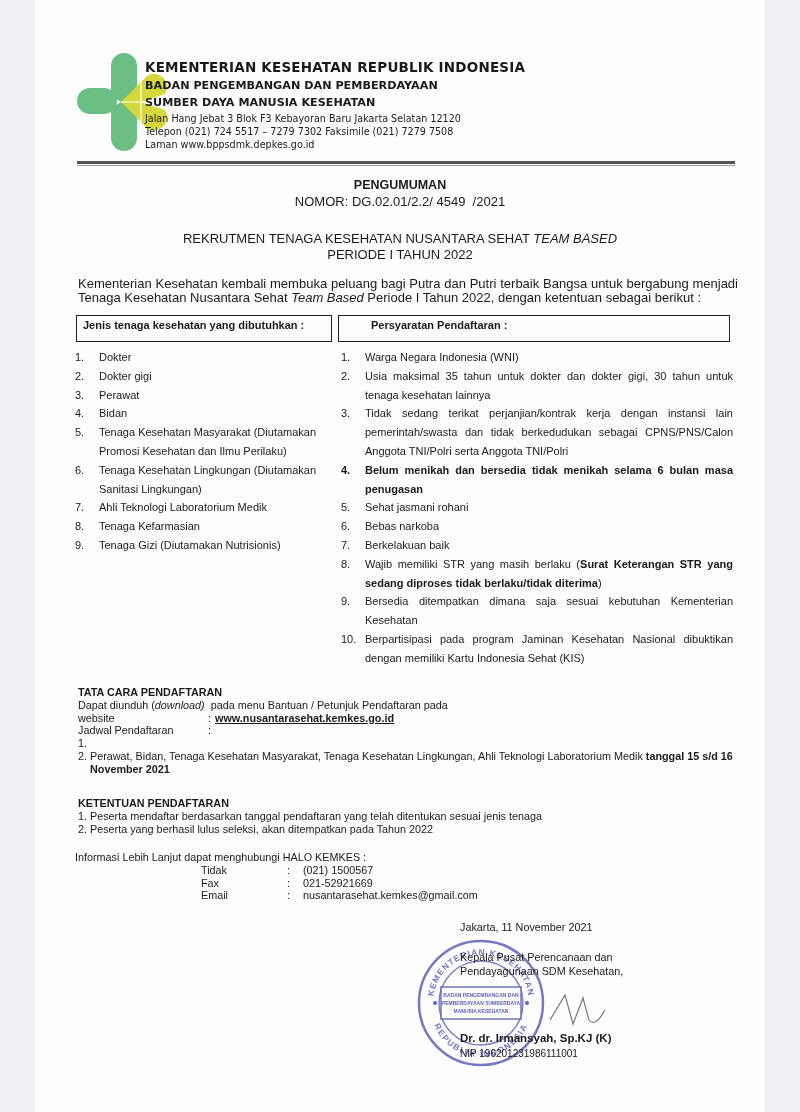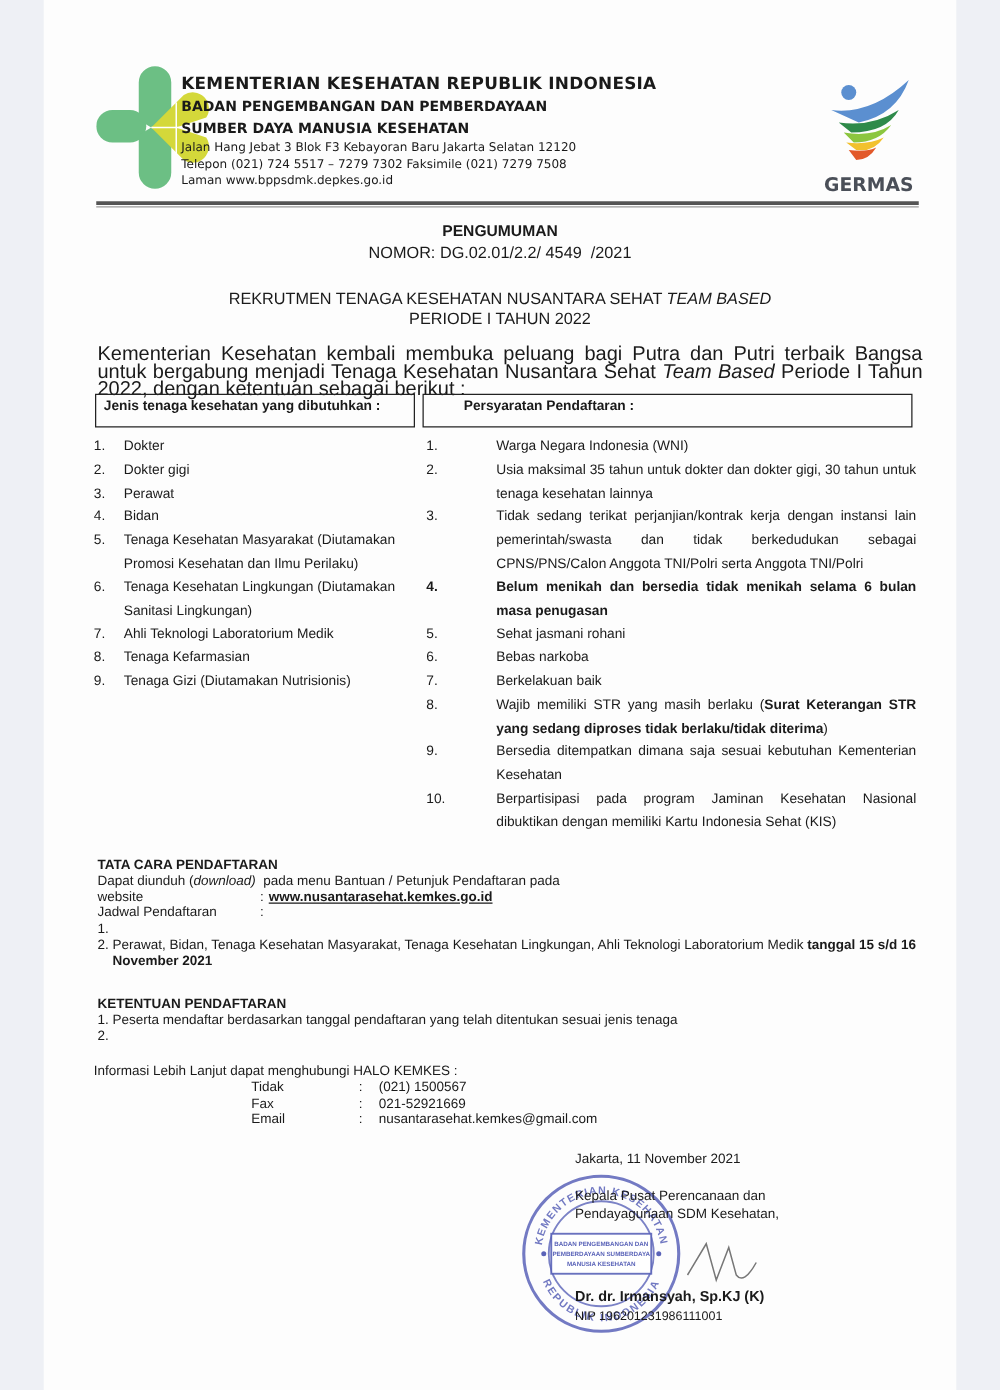--- a/index.html
+++ b/index.html
@@ -20,33 +20,33 @@
   .lh6 { top:139px; font-size:9.6px; font-family:"DejaVu Sans", sans-serif; }
   .rule1 { left:42px; top:161px; width:658px; height:3px; background:#555; }
   .rule2 { left:42px; top:165px; width:658px; height:1px; background:#999; }
 
   .center { left:40px; width:650px; text-align:center; }
   .title { top:178px; font-size:12.5px; font-weight:bold; }
   .nomor { top:194px; font-size:13px; }
   .rek { top:231px; font-size:13px; }
   .periode { top:247px; font-size:13px; }
 
-  .intro { left:43px; width:660px; top:277px; font-size:16px; line-height:14px; text-align:justify; }
+  .intro { left:43px; width:660px; top:277px; font-size:13px; line-height:14px; text-align:justify; }
 
   .box { border:1.5px solid #222; height:27px; box-sizing:border-box; font-size:11px; font-weight:bold; padding:3px 6px; }
   .box-left { left:41px; top:315px; width:256px; }
   .box-right { left:303px; top:315px; width:392px;padding-left:32px; }
 
   .list { font-size:11px; line-height:18.8px; }
   .list .item { display:flex; }
   .list .num { width:24px; flex:none; }
   .list .txt { flex:1; }
   .list-left { left:40px; top:348px; width:260px; }
   .list-right { left:306px; top:348px; width:392px; }
-  .list-right .txt { text-align:justify; text-align-last:left;margin-left:32px; }
+  .list-right .txt { text-align:justify; text-align-last:left; }
   .b { font-weight:bold; }
 
   .sec { left:43px; font-size:10.8px; line-height:12.8px; }
   .sec-h { font-weight:bold; }
   .row { display:flex; }
   .lbl { width:130px; flex:none; }
   .link { font-weight:bold; text-decoration:underline;text-align:center; }
   .ol .item { display:flex; }
   .ol .num { width:12px; flex:none; }
 
@@ -73,31 +73,20 @@
     <line x1="64" y1="30" x2="64" y2="72" stroke="#fff" stroke-width="1.2"></line>
   </svg>
 
   <div class="abs lh lh1">KEMENTERIAN KESEHATAN REPUBLIK INDONESIA</div>
   <div class="abs lh lh3">SUMBER DAYA MANUSIA KESEHATAN</div>
   <div class="abs lh lh2">BADAN PENGEMBANGAN DAN PEMBERDAYAAN</div>
   <div class="abs lh lh4">Jalan Hang Jebat 3 Blok F3 Kebayoran Baru Jakarta Selatan 12120</div>
   <div class="abs lh lh5">Telepon (021) 724 5517 – 7279 7302 Faksimile (021) 7279 7508</div>
   <div class="abs lh lh6">Laman www.bppsdmk.depkes.go.id</div>
 
-  <div class="abs logo-germas">
-    <svg width="76" height="70" viewBox="0 0 76 70">
-      <circle cx="22" cy="12" r="6" fill="#5b8fd0"></circle>
-      <path d="M8 26 Q40 30 70 2 Q60 30 30 36 Z" fill="#5b8fd0"></path>
-      <path d="M14 36 Q40 40 62 26 Q52 44 24 44 Z" fill="#2e8a4a"></path>
-      <path d="M18 44 Q40 48 56 38 Q46 52 26 52 Z" fill="#8cc63f"></path>
-      <path d="M20 52 Q38 54 50 48 Q42 60 28 58 Z" fill="#f2c12e"></path>
-      <path d="M22 58 Q36 60 44 56 Q38 66 28 66 Z" fill="#e2592a"></path>
-    </svg>
-    <div style="font-weight:bold;font-size:15px;color:#4a4f58;text-align:center;font-family:'DejaVu Sans',sans-serif;margin-top:2px;">GERMAS</div>
-  </div>
 
   <div class="abs rule1"></div>
   <div class="abs rule2"></div>
 
   <div class="abs center title">PENGUMUMAN</div>
   <div class="abs center nomor" style="white-space:pre;">NOMOR: DG.02.01/2.2/ 4549  /2021</div>
   <div class="abs center rek">
     <span>REKRUTMEN TENAGA KESEHATAN NUSANTARA SEHAT </span><i>TEAM BASED</i>
   </div>
   <div class="abs center periode">PERIODE I TAHUN 2022</div>
@@ -217,20 +206,21 @@
 
   <div class="abs sec" style="top:797px;width:660px;">
     <div class="sec-h">KETENTUAN PENDAFTARAN</div>
     <div class="ol" id="prov-list">
         <div class="item">
           <span class="num">1.</span>
           <span>Peserta mendaftar berdasarkan tanggal pendaftaran yang telah ditentukan sesuai jenis tenaga</span>
         </div>
         <div class="item">
           <span class="num">2.</span>
+          <span>Peserta yang berhasil lulus seleksi, akan ditempatkan pada Tahun 2022</span>
         </div>
       </div>
   </div>
 
   <div class="abs contact">
     <div>Informasi Lebih Lanjut dapat menghubungi HALO KEMKES :</div>
     <div id="contact-rows">
         <div class="crow">
           <span class="clbl">Tidak</span>
           <span class="ccol">:</span>

